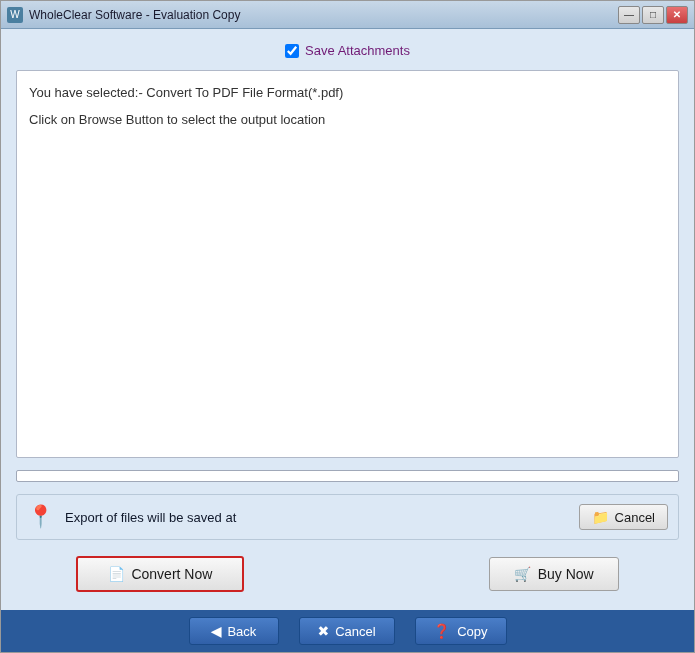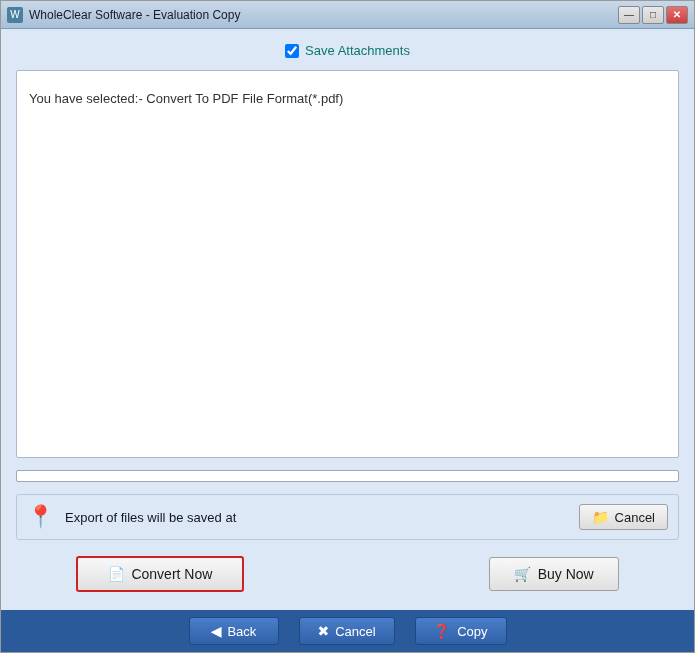--- a/index.html
+++ b/index.html
@@ -105,29 +105,29 @@
     }
 
     .save-attachments-row input[type="checkbox"] {
       width: 14px;
       height: 14px;
       cursor: pointer;
     }
 
     .save-attachments-label {
       font-size: 13px;
-      color: #0f766e;
+      color: #701a75;
     }
 
     
     .info-box {
       background: white;
       border: 1px solid #b0b8c8;
       border-radius: 2px;
-      padding: 16px 12px;
+      padding: 10px 12px;
       flex: 1;
       min-height: 320px;
       color: #333;
       line-height: 1.8;
       font-size: 13px;
     }
 
     .info-line {
       display: block;
       margin-bottom: 4px;
@@ -289,20 +289,21 @@
 
   <div class="main-content">
 
     <div class="save-attachments-row">
       <input type="checkbox" checked="" style="">
       <label class="save-attachments-label">Save Attachments</label>
     </div>
 
     <div class="info-box">
       <span class="info-line">You have selected:- Convert To PDF File Format(*.pdf)</span>
+      <span class="info-line">Click on Browse Button to select the output location</span>
     </div>
 
     <div class="progress-area">
       <div class="progress-bar-track">
         <div class="progress-bar-fill"></div>
       </div>
     </div>
 
     <div class="export-row">
       <div class="location-icon">

